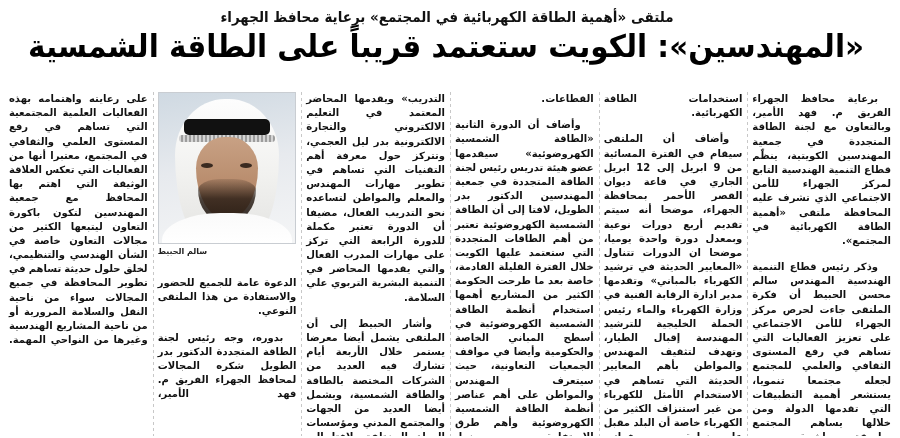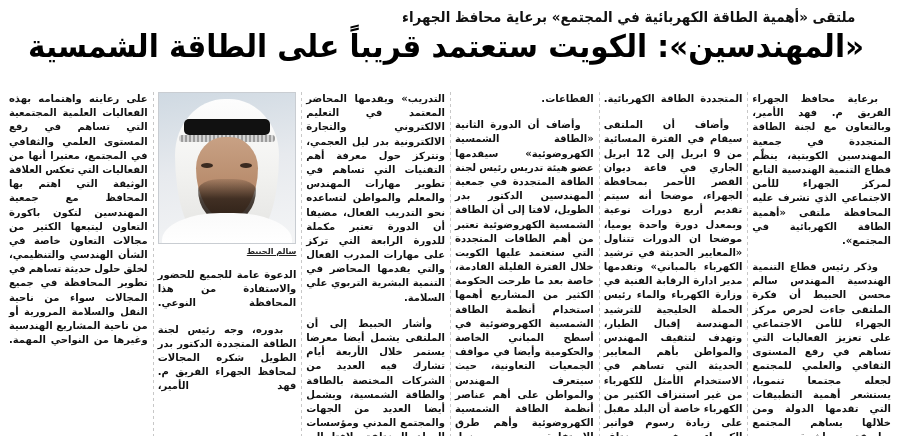--- a/index.html
+++ b/index.html
@@ -15,20 +15,21 @@
     background: #ffffff;
     overflow: hidden;
     font-family: "DejaVu Sans", "Liberation Sans", sans-serif;
     color: #000000;
     box-sizing: border-box;
   }
 
   
   .headline-block {
     padding: 6px 14px 0 8px;
+    text-align: center;
   }
   .kicker {
     font-size: 14.5px;
     font-weight: 700;
     line-height: 1.25;
     letter-spacing: -0.2px;
     color: #111;
     margin: 2px 0 4px 0;
     white-space: nowrap;
     transform: scaleX(0.93);
@@ -183,27 +184,26 @@
     position: absolute;
     left: 50%;
     bottom: 0;
     width: 130px;
     height: 30px;
     margin-left: -65px;
     background: linear-gradient(180deg,#fafafa,#ffffff);
     border-radius: 45% 45% 0 0 / 90% 90% 0 0;
   }
   .caption {
-    margin: 3px 0 12px 0;
-    text-align: right;
+    margin: 3px 0 20px 0;
+    text-align: left;
     font-size: 8px;
     font-weight: 700;
     color: #222;
     letter-spacing: -0.1px;
-    text-decoration: underline;
   }
 </style>
 </head>
 <body>
 
 <div id="page">
 
   <div class="headline-block">
     <div class="kicker">ملتقى «أهمية الطاقة الكهربائية في المجتمع» برعاية محافظ الجهراء</div>
     <h1 class="main-headline">«المهندسين»: الكويت ستعتمد قريباً على الطاقة الشمسية</h1>
@@ -211,21 +211,21 @@
   </div>
 
   <div class="columns">
 
     <div class="col">
       <p class="indent">برعاية محافظ الجهراء الفريق م. فهد الأمير، وبالتعاون مع لجنة الطاقة المتجددة في جمعية المهندسين الكويتية، ينظّم قطاع التنمية الهندسية التابع لمركز الجهراء للأمن الاجتماعي الذي تشرف عليه المحافظة ملتقى «أهمية الطاقة الكهربائية في المجتمع».</p>
       <p class="indent">وذكر رئيس قطاع التنمية الهندسية المهندس سالم محسن الحبيط أن فكرة الملتقى جاءت لحرص مركز الجهراء للأمن الاجتماعي على تعزيز الفعاليات التي تساهم في رفع المستوى الثقافي والعلمي للمجتمع لجعله مجتمعا تنمويا، يستشعر أهمية التطبيقات التي تقدمها الدولة ومن خلالها يساهم المجتمع بطريقة مباشرة بحسن استخدام هذه التطبيقات وأهمها</p>
     </div>
 
     <div class="col">
-      <p>المتجددة الطاقة الكهربائية.</p>
+      <p>استخدامات الطاقة الكهربائية.</p>
       <p class="indent">وأضاف أن الملتقى سيقام في الفترة المسائية من 9 ابريل إلى 12 ابريل الجاري في قاعة ديوان القصر الأحمر بمحافظة الجهراء، موضحا أنه سيتم تقديم أربع دورات نوعية وبمعدل دورة واحدة يوميا، موضحا ان الدورات تتناول «المعايير الحديثة في ترشيد الكهرباء بالمباني» وتقدمها مدير ادارة الرقابة الفنية في وزارة الكهرباء والماء رئيس الحملة الخليجية للترشيد المهندسة إقبال الطيار، وتهدف لتثقيف المهندس والمواطن بأهم المعايير الحديثة التي تساهم في الاستخدام الأمثل للكهرباء من غير استنزاف الكثير من الكهرباء خاصة أن البلد مقبل على زيادة رسوم فواتير الكهرباء في مختلف</p>
     </div>
 
     <div class="col">
       <p>القطاعات.</p>
       <p class="indent">وأضاف أن الدورة الثانية «الطاقة الشمسية الكهروضوئية» سيقدمها عضو هيئة تدريس رئيس لجنة الطاقة المتجددة في جمعية المهندسين الدكتور بدر الطويل، لافتا إلى أن الطاقة الشمسية الكهروضوئية تعتبر من أهم الطاقات المتجددة التي ستعتمد عليها الكويت خلال الفترة القليلة القادمة، خاصة بعد ما طرحت الحكومة الكثير من المشاريع أهمها استخدام أنظمة الطاقة الشمسية الكهروضوئية في أسطح المباني الخاصة والحكومية وأيضا في مواقف الجمعيات التعاونية، حيث سيتعرف المهندس والمواطن على أهم عناصر أنظمة الطاقة الشمسية الكهروضوئية وأهم طرق الاستفادة منها.</p>
       <p>وذكر أن الدورة الثالثة ستكون بعنوان «مهارات استخدام التقنية في</p>
     </div>
 
     <div class="col">
@@ -240,21 +240,21 @@
           <div class="agal2"></div>
           <div class="agal"></div>
           <div class="face"></div>
           <div class="eye l"></div>
           <div class="eye r"></div>
           <div class="beard"></div>
           <div class="thobe"></div>
         </div>
         <div class="caption">سالم الحبيط</div>
       </div>
-      <p>الدعوة عامة للجميع للحضور والاستفادة من هذا المحافظة النوعي.</p>
+      <p>الدعوة عامة للجميع للحضور والاستفادة من هذا الملتقى النوعي.</p>
       <p class="indent">بدوره، وجه رئيس لجنة الطاقة المتجددة الدكتور بدر الطويل شكره المجالات لمحافظ الجهراء الفريق م. فهد الأمير،</p>
     </div>
 
     <div class="col">
       <p>على رعايته واهتمامه بهذه الفعاليات العلمية المجتمعية التي تساهم في رفع المستوى العلمي والثقافي في المجتمع، معتبرا أنها من الفعاليات التي تعكس العلاقة الوثيقة التي اهتم بها المحافظ مع جمعية المهندسين لتكون باكورة التعاون ليتبعها الكثير من مجالات التعاون خاصة في الشأن الهندسي والتنظيمي، لخلق حلول حديثة تساهم في تطوير المحافظة في جميع المجالات سواء من ناحية النقل والسلامة المرورية أو من ناحية المشاريع الهندسية وغيرها من النواحي المهمة.</p>
     </div>
 
   </div>
 </div>
 

